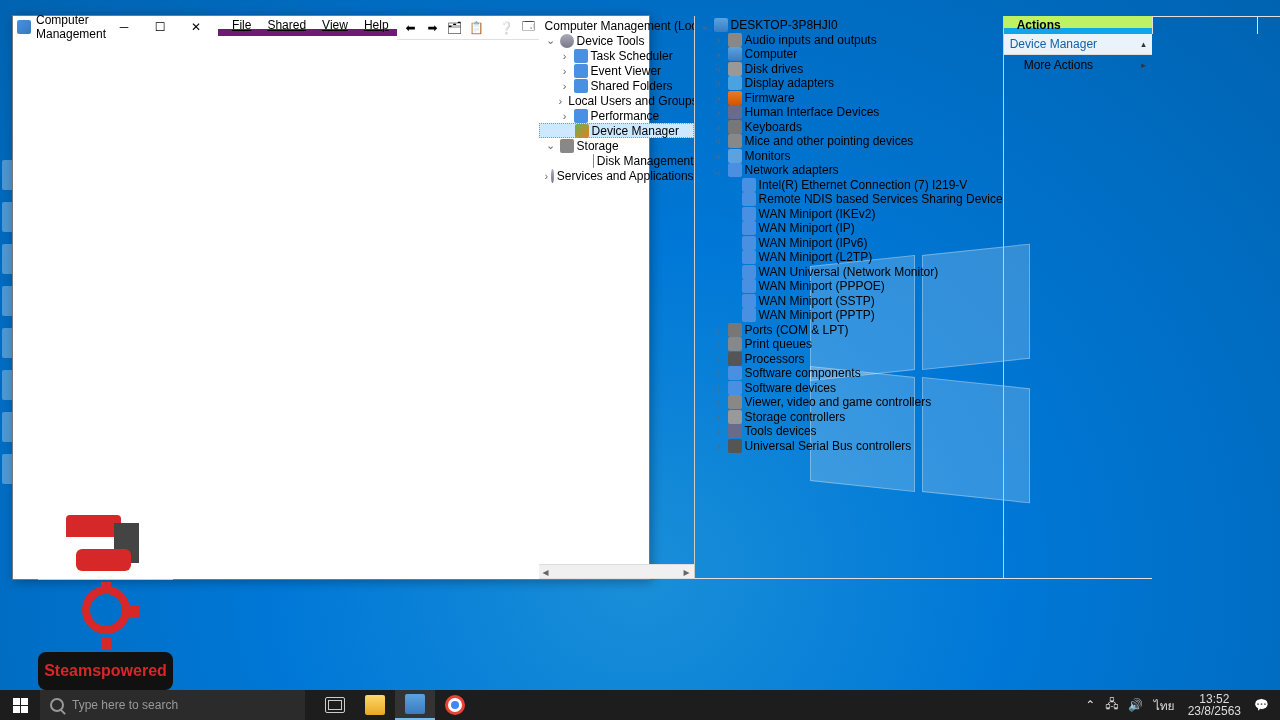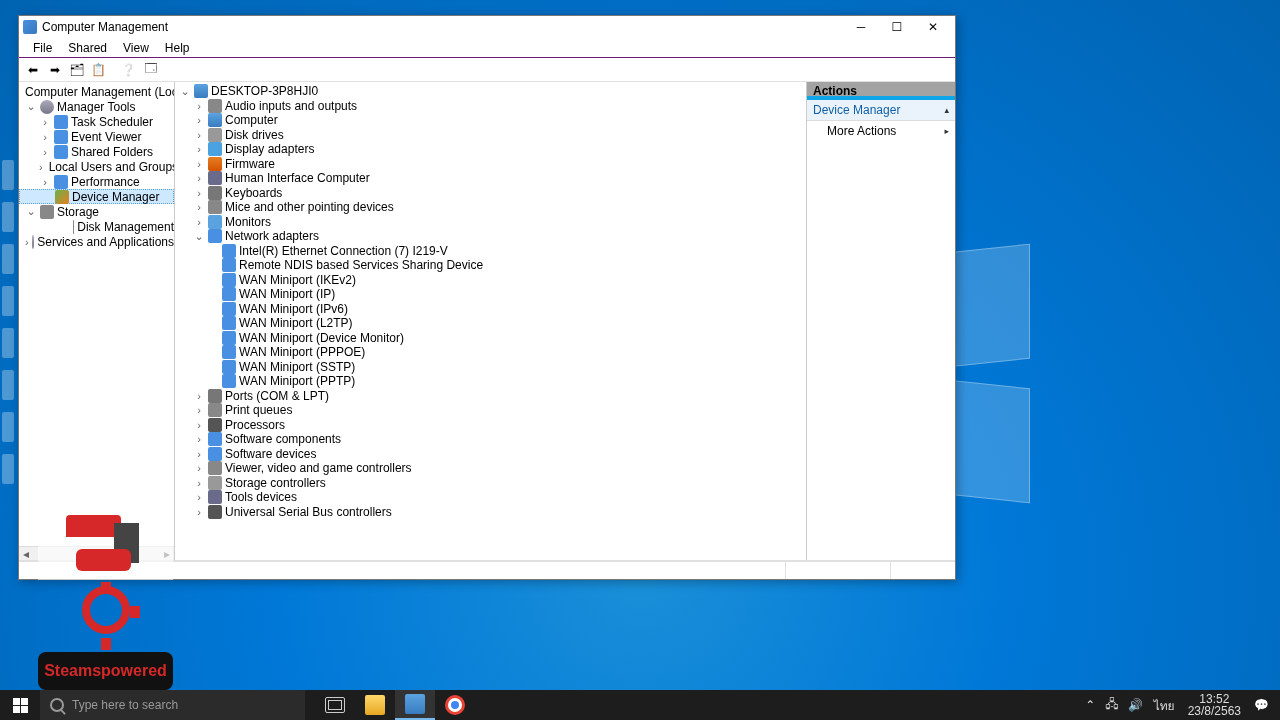--- a/index.html
+++ b/index.html
@@ -8,27 +8,27 @@
 
 .wallpaper { position: absolute; inset: 0; background: radial-gradient(ellipse at 50% 80%, #1a8fd8 0%, #0078d7 40%, #0063b1 100%); }
 .win-logo { position: absolute; left: 810px; top: 255px; width: 220px; height: 235px; }
 .win-logo .pane { position: absolute; background: rgba(255,255,255,0.2); border: 1px solid rgba(255,255,255,0.3); }
 .win-logo .p1 { left: 0; top: 0; width: 105px; height: 115px; transform: skewY(-6deg); transform-origin: right; }
 .win-logo .p2 { left: 112px; top: 0; width: 108px; height: 115px; transform: skewY(-6deg); transform-origin: left; }
 .win-logo .p3 { left: 0; top: 122px; width: 105px; height: 115px; transform: skewY(6deg); transform-origin: right; }
 .win-logo .p4 { left: 112px; top: 122px; width: 108px; height: 115px; transform: skewY(6deg); transform-origin: left; }
 
 
-.window { position: absolute; left: 18px; top: 15px; width: 938px; height: 565px; background: #fff; border: 1px solid #777; box-shadow: 2px 2px 10px rgba(0,0,0,0.3); display: flex; flex-direction: column; }
+.window { position: absolute; left: 12px; top: 15px; width: 638px; height: 565px; background: #fff; border: 1px solid #777; box-shadow: 2px 2px 10px rgba(0,0,0,0.3); display: flex; flex-direction: row; }
 .titlebar { height: 22px; display: flex; align-items: center; padding: 0 4px; background: #fff; }
 .titlebar .app-icon { width: 14px; height: 14px; margin-right: 5px; background: linear-gradient(135deg,#4a90e2,#357abd); border-radius: 2px; }
 .titlebar .title { flex: 1; font-size: 12px; }
 .win-controls { display: flex; }
 .win-controls .wc { width: 36px; height: 20px; display: flex; align-items: center; justify-content: center; cursor: pointer; }
-.menubar { height: 20px; display: flex; align-items: center; padding-left: 6px; border-bottom: 1px solid #701a75; }
+.menubar { height: 20px; display: flex; align-items: flex-start; padding-left: 6px; border-bottom: 7px solid #701a75; text-decoration: underline; }
 .menubar .mi { padding: 2px 8px; cursor: pointer; }
 .toolbar { height: 24px; display: flex; align-items: center; padding-left: 4px; border-bottom: 1px solid #e0e0e0; gap: 2px; }
 .toolbar .tb { width: 20px; height: 20px; display: flex; align-items: center; justify-content: center; cursor: pointer; border: 1px solid transparent; }
 .content { flex: 1; display: flex; border-bottom: 1px solid #e0e0e0; }
 .left-pane { width: 156px; border-right: 1px solid #ccc; overflow: auto; position: relative; }
 .mid-pane { flex: 1; border-right: 1px solid #ccc; overflow: auto; }
 .right-pane { width: 148px; }
 .statusbar { height: 18px; border-top: 1px solid #e0e0e0; display: flex; }
 .statusbar .sseg { border-left: 1px solid #e0e0e0; height: 100%; }
 
@@ -62,21 +62,21 @@
 .ic-port { background: #777; }
 .ic-prn { background: #888; }
 .ic-cpu { background: #555; }
 .ic-sw { background: #4a90e2; }
 .ic-snd { background: #888; }
 .ic-stor { background: #999; }
 .ic-sys { background: #6a6a8a; }
 .ic-usb { background: #555; }
 
 
-.actions-head { height: 18px; padding: 2px 6px; background: #a3a3a3; border-bottom: 4px solid #0ea5e9; font-weight: bold; }
+.actions-head { height: 18px; padding: 2px 13px; background: #bef264; border-bottom: 6px solid #0ea5e9; font-weight: bold; }
 .actions-section { padding: 3px 6px; background: #eaf3fb; border-bottom: 1px solid #ddd; color: #1060a8; display: flex; justify-content: space-between; align-items: center; }
 .actions-item { padding: 3px 6px 3px 20px; cursor: pointer; display: flex; justify-content: space-between; align-items: center; }
 .tri-up { font-size: 9px; color: #333; }
 .tri-right { font-size: 9px; color: #333; }
 
 
 .lp-scroll { position: absolute; bottom: 0; left: 0; right: 0; height: 14px; background: #f0f0f0; display: flex; justify-content: space-between; align-items: center; border-top: 1px solid #ddd; }
 .lp-scroll .sb { width: 14px; text-align: center; color: #666; cursor: pointer; }
 
 
@@ -172,21 +172,21 @@
   <div class="content">
     <div class="left-pane">
       <div class="tree">
         <div class="tree-node" style="padding-left:0px">
           <span class="node-icon ic-root"></span>
           <span>Computer Management (Local</span>
         </div>
         <div class="tree-node" style="padding-left:6px">
           <span class="expander">⌄</span>
           <span class="node-icon ic-gear"></span>
-          <span>Manager Tools</span>
+          <span>Device Tools</span>
         </div>
         <div class="tree-node" style="padding-left:20px">
           <span class="expander">›</span>
           <span class="node-icon ic-folder"></span>
           <span>Task Scheduler</span>
         </div>
         <div class="tree-node" style="padding-left:20px">
           <span class="expander">›</span>
           <span class="node-icon ic-folder"></span>
           <span>Event Viewer</span>
@@ -259,21 +259,21 @@
             <span>Display adapters</span>
           </div>
         <div class="dev-node" style="padding-left:18px">
             <span class="dev-exp">›</span>
             <span class="dev-icon ic-fw"></span>
             <span>Firmware</span>
           </div>
         <div class="dev-node" style="padding-left:18px">
             <span class="dev-exp">›</span>
             <span class="dev-icon ic-hid"></span>
-            <span>Human Interface Computer</span>
+            <span>Human Interface Devices</span>
           </div>
         <div class="dev-node" style="padding-left:18px">
             <span class="dev-exp">›</span>
             <span class="dev-icon ic-kbd"></span>
             <span>Keyboards</span>
           </div>
         <div class="dev-node" style="padding-left:18px">
             <span class="dev-exp">›</span>
             <span class="dev-icon ic-mouse"></span>
             <span>Mice and other pointing devices</span>
@@ -307,21 +307,21 @@
         <div class="dev-node" style="padding-left:44px">
             <span class="dev-icon ic-net"></span>
             <span>WAN Miniport (IPv6)</span>
           </div>
         <div class="dev-node" style="padding-left:44px">
             <span class="dev-icon ic-net"></span>
             <span>WAN Miniport (L2TP)</span>
           </div>
         <div class="dev-node" style="padding-left:44px">
             <span class="dev-icon ic-net"></span>
-            <span>WAN Miniport (Device Monitor)</span>
+            <span>WAN Universal (Network Monitor)</span>
           </div>
         <div class="dev-node" style="padding-left:44px">
             <span class="dev-icon ic-net"></span>
             <span>WAN Miniport (PPPOE)</span>
           </div>
         <div class="dev-node" style="padding-left:44px">
             <span class="dev-icon ic-net"></span>
             <span>WAN Miniport (SSTP)</span>
           </div>
         <div class="dev-node" style="padding-left:44px">

